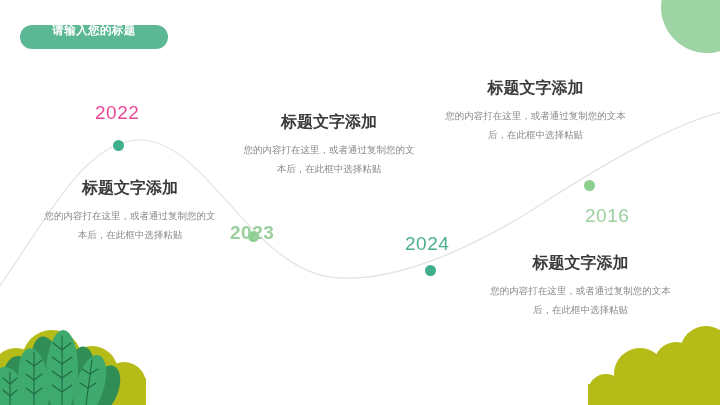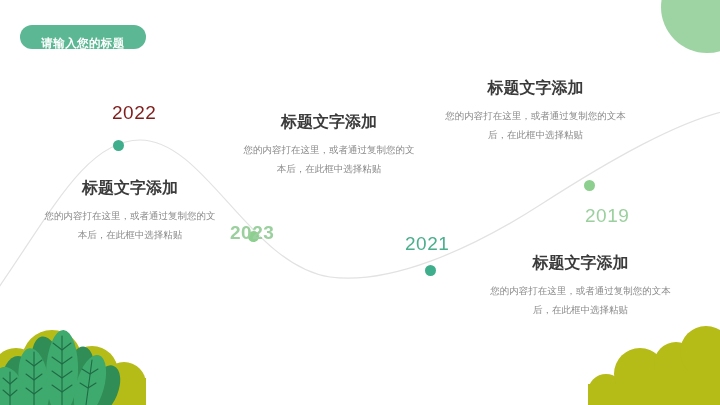--- a/index.html
+++ b/index.html
@@ -29,27 +29,27 @@
     pointer-events: none;
   }
   #deco-back { z-index: 0; }
   #deco-front { z-index: 1; }
 
   
   .title-pill {
     position: absolute;
     left: 20px;
     top: 25px;
-    width: 126px;
+    width: 148px;
     height: 24px;
     border-radius: 12px;
     background: #5cb894;
     z-index: 5;
     display: flex;
-    align-items: flex-end;
+    align-items: flex-start;
     justify-content: center;
   }
   .title-pill-text {
     color: #ffffff;
     font-size: 11.5px;
     font-weight: bold;
     letter-spacing: 0.4px;
     line-height: 1;
     white-space: nowrap;
   }
@@ -114,24 +114,24 @@
 
   <svg id="curve-layer" viewBox="0 0 720 405">
     <path d="M -10 300 C 50 215, 85 140, 140 140 C 205 140, 250 265, 330 277 C 390 285, 470 250, 540 205 C 610 160, 680 120, 730 110" fill="none" stroke="#e2e2e2" stroke-width="1.2"></path>
   </svg>
 
   <div class="dot" style="left:113px; top:140px; background:#3fae8c;"></div>
   <div class="dot" style="left:248px; top:231px; background:#8ccf8e;"></div>
   <div class="dot" style="left:425px; top:265px; background:#3fae8c;"></div>
   <div class="dot" style="left:584px; top:180px; background:#8ccf8e;"></div>
 
-  <div class="year" style="left:112px; top:103px; color:#7f1d1d;">2022</div>
+  <div class="year" style="left:95px; top:103px; color:#ec4899;">2022</div>
   <div class="year" style="left:230px; top:223px; color:#9bd09e;font-weight:bold;">2023</div>
-  <div class="year" style="left:405px; top:234px; color:#4bae8e;">2021</div>
-  <div class="year" style="left:585px; top:206px; color:#9bd09e;">2019</div>
+  <div class="year" style="left:405px; top:234px; color:#4bae8e;">2024</div>
+  <div class="year" style="left:585px; top:206px; color:#9bd09e;">2016</div>
 
   <div class="title-pill">
     <span class="title-pill-text">请输入您的标题</span>
   </div>
 
   <div class="block" style="left:40px; top:178px; width:180px;">
     <p class="block-heading">标题文字添加</p>
     <p class="block-body">您的内容打在这里，或者通过复制您的文本后，在此框中选择粘贴</p>
   </div>
 

